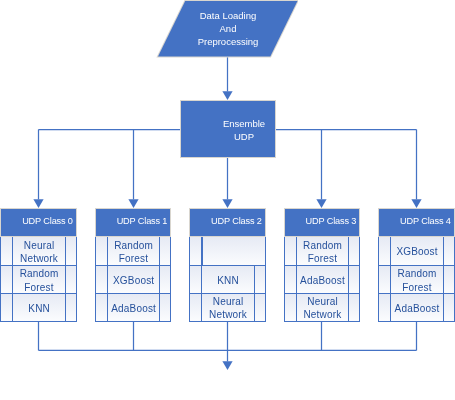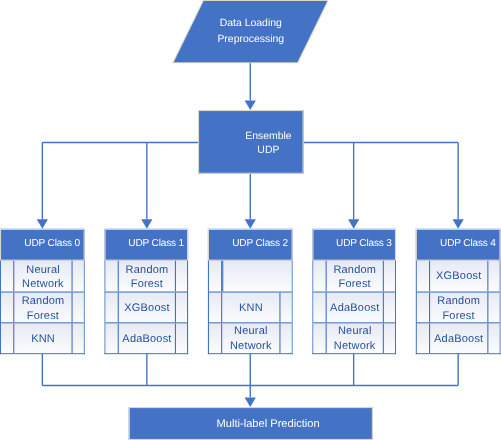--- a/index.html
+++ b/index.html
@@ -89,20 +89,21 @@
       <polygon points="222.4,361.3 232.6,361.3 227.5,370" fill="#4472C4"></polygon>
     </svg>
 
   <div class="bluenode" id="input-node">
     <svg id="input-shape" viewBox="0 0 142 58" width="142" height="58">
       <polygon points="29.2,1.0 141.5,1.0 114.3,56.6 2.0,56.6" fill="#4472C4" stroke="#D9D6CF" stroke-width="2" paint-order="stroke fill"></polygon>
     </svg>
     <div id="input-label">
       <div class="lines">
           <div>Data Loading</div>
+          <div>And</div>
           <div>Preprocessing</div>
         </div>
     </div>
   </div>
 
   <div class="bluenode" id="ensemble-node">
     <div class="lines">Ensemble UDP</div>
   </div>
 
   <div id="class-groups">
@@ -238,17 +239,14 @@
             <div class="cell-side"></div>
             <div class="cell-main">
               <span>AdaBoost</span>
             </div>
             <div class="cell-side right"></div>
           </div>
         </div>
       </div>
     </div>
 
-  <div class="bluenode" id="output-node">
-    <div class="lines">Multi-label Prediction</div>
-  </div>
 
 </div>
 
 </body></html>

